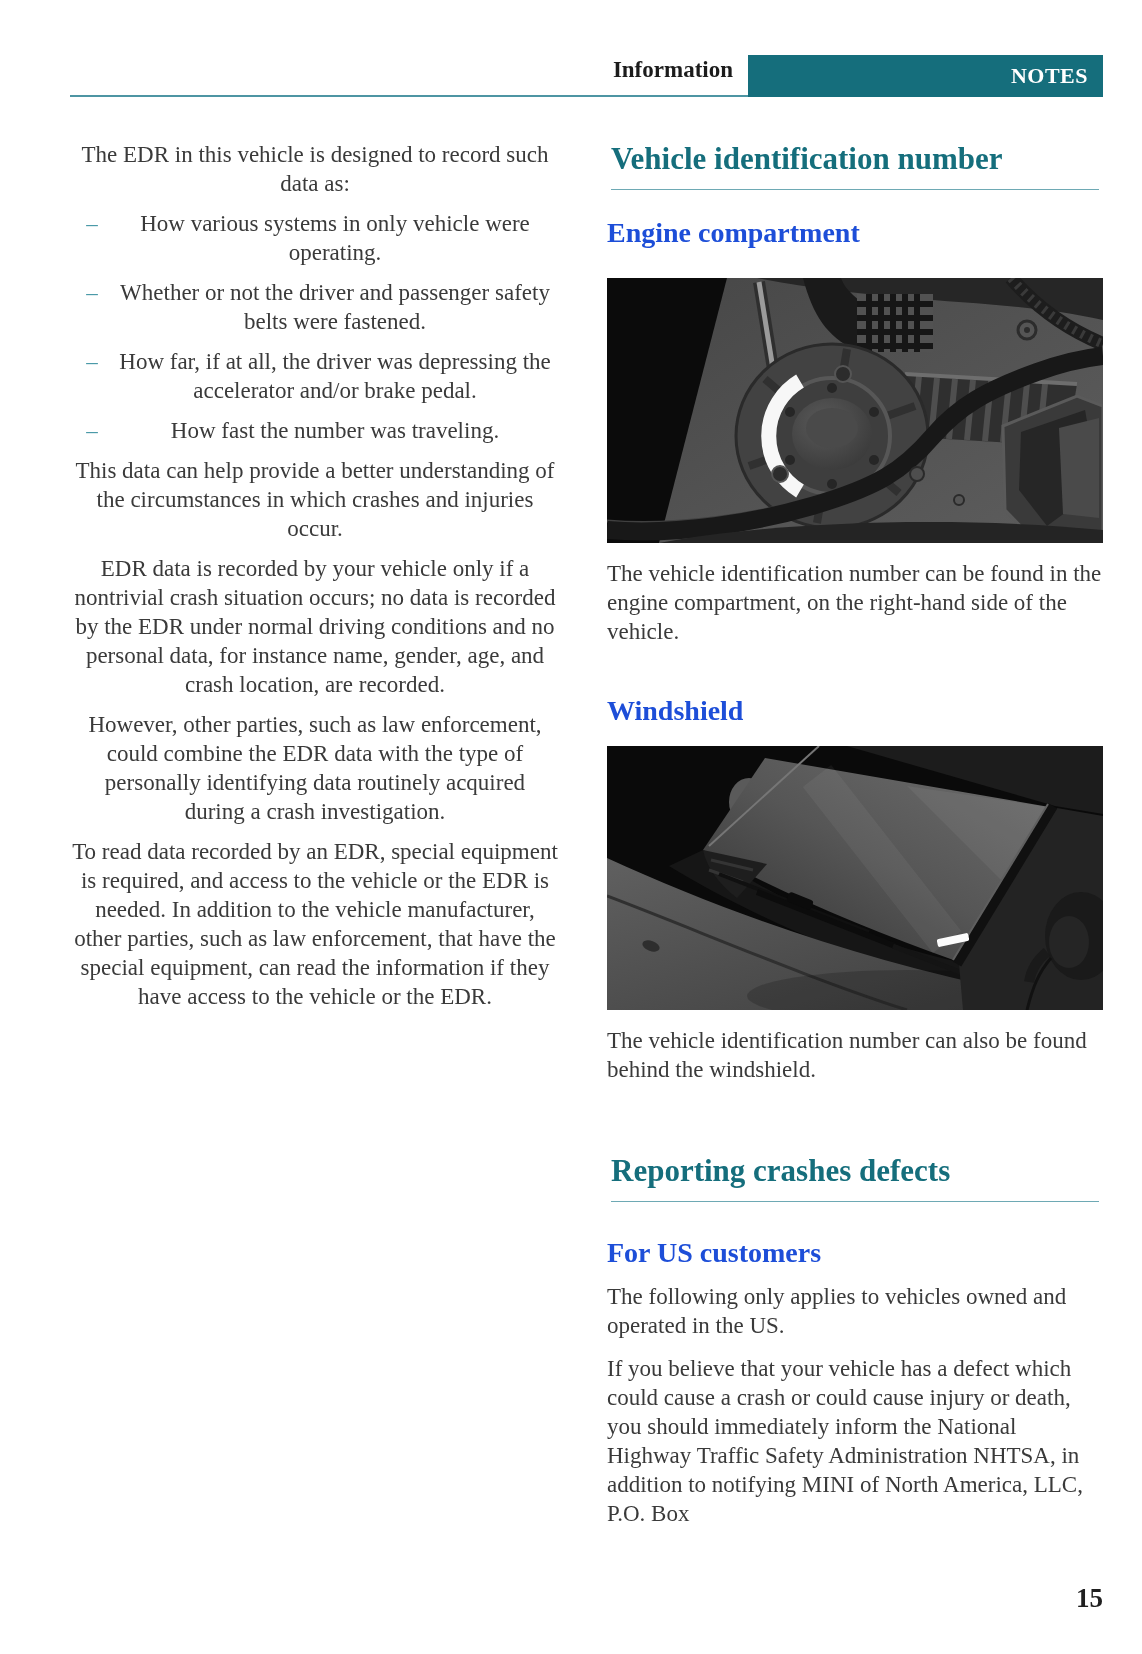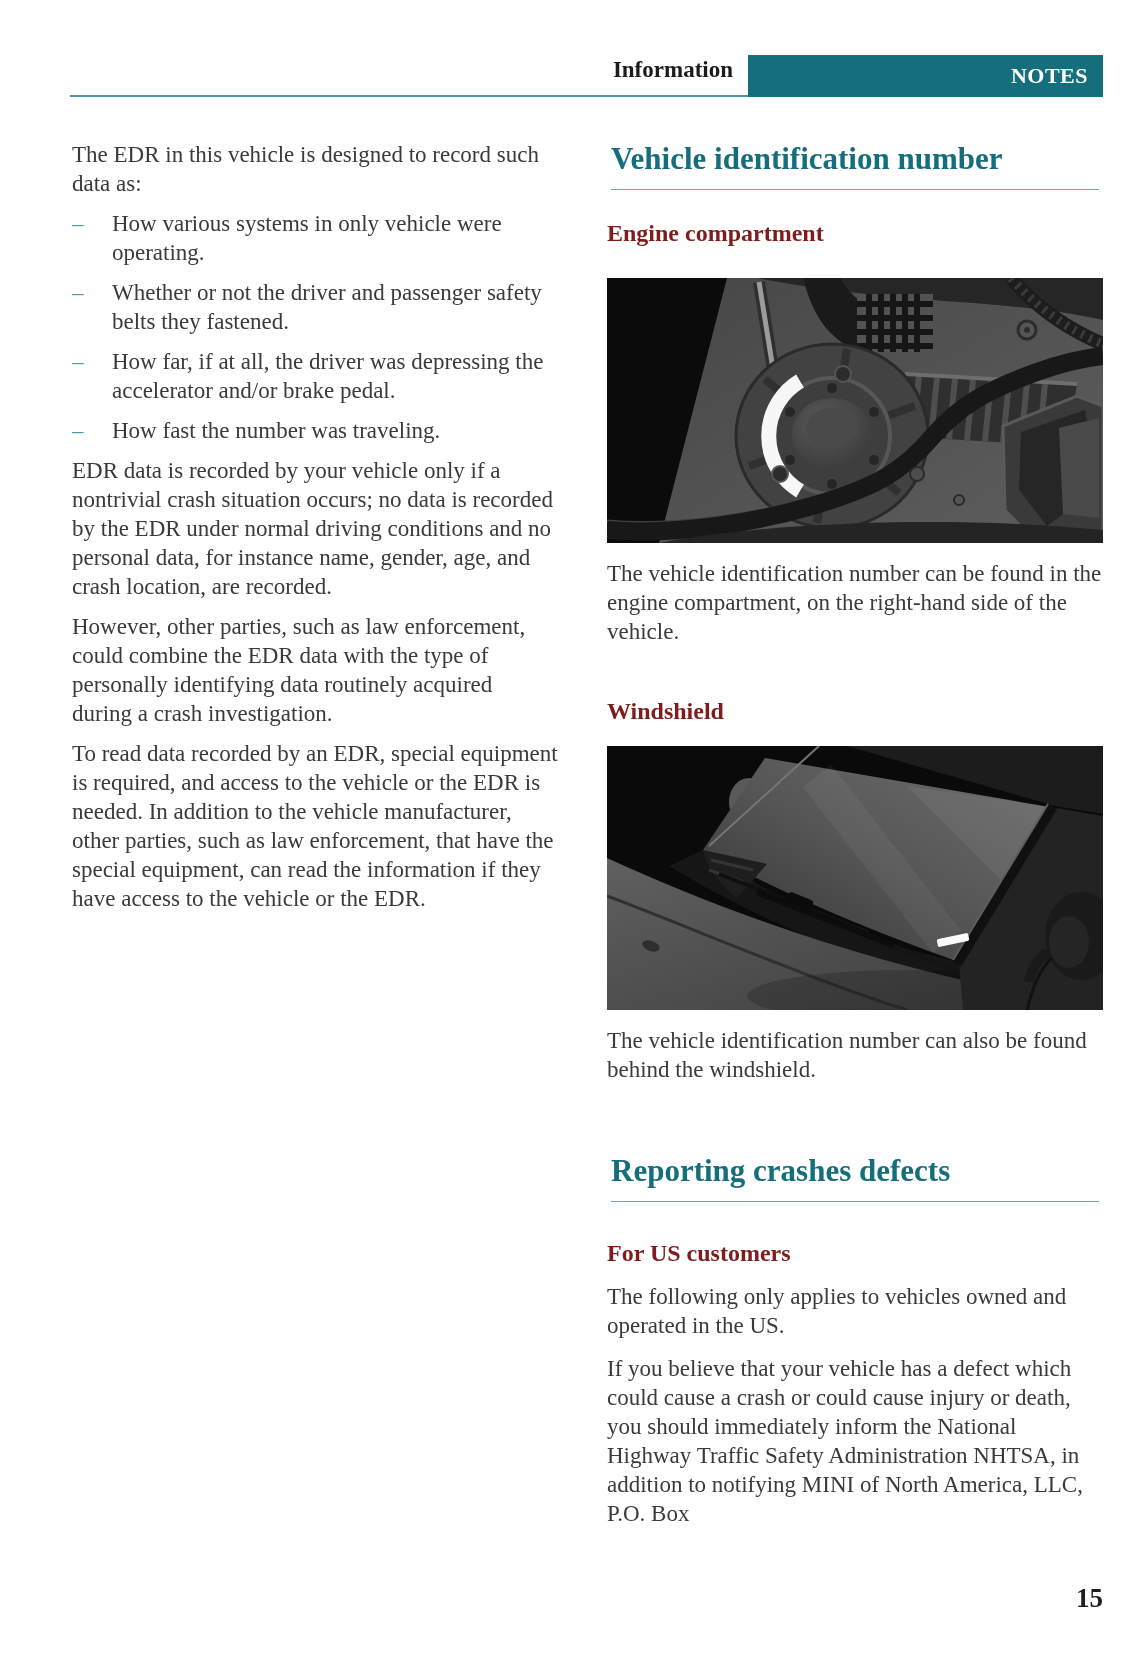--- a/index.html
+++ b/index.html
@@ -52,20 +52,21 @@
 
   
   .col-left {
     position: absolute;
     left: 72px;
     top: 140px;
     width: 486px;
     font-size: 23px;
     line-height: 29px;
     color: #3a3a3a;
+    text-align: center;
   }
   .col-left p { margin: 0 0 11px 0; }
   .bullet { display: flex; margin: 0 0 11px 0; }
   .bullet .dash { flex: 0 0 40px; color: #4b9aa8; }
   .bullet .btext { flex: 1; }
 
   .col-right {
     position: absolute;
     left: 607px;
     top: 138px;
@@ -78,24 +79,24 @@
     font-size: 31px;
     line-height: 34px;
     font-weight: bold;
     color: #156e7c;
     margin: 4px;
     padding: 0 0 13px 0;
     border-bottom: 1px solid #6ea9b4;
   }
   .section-title.reporting { margin-top: 70px; }
   .sub-title {
-    font-size: 24px;
+    font-size: 28px;
     line-height: 30px;
     font-weight: bold;
-    color: #7f1d1d;
+    color: #1d4ed8;
     margin: 28px 0 0 0;
   }
   .sub-title.windshield { margin-top: 50px; }
   .sub-title.us { margin-top: 36px; }
   .figure {
     margin: 30px 0 0 0;
     font-size: 0;
     line-height: 0;
   }
   .figure.windshield-fig { margin-top: 20px; }
@@ -125,31 +126,32 @@
 
   <div class="col-left">
     <p>The EDR in this vehicle is designed to record such data as:</p>
 
     <div class="bullet">
       <span class="dash">–</span>
       <span class="btext">How various systems in only vehicle were operating.</span>
     </div>
     <div class="bullet">
       <span class="dash">–</span>
-      <span class="btext">Whether or not the driver and passenger safety belts they fastened.</span>
+      <span class="btext">Whether or not the driver and passenger safety belts were fastened.</span>
     </div>
     <div class="bullet">
       <span class="dash">–</span>
       <span class="btext">How far, if at all, the driver was depressing the accelerator and/or brake pedal.</span>
     </div>
     <div class="bullet">
       <span class="dash">–</span>
       <span class="btext">How fast the number was traveling.</span>
     </div>
 
+    <p>This data can help provide a better understanding of the circumstances in which crashes and injuries occur.</p>
     <p>EDR data is recorded by your vehicle only if a nontrivial crash situation occurs; no data is recorded by the EDR under normal driving conditions and no personal data, for instance name, gender, age, and crash location, are recorded.</p>
     <p>However, other parties, such as law enforcement, could combine the EDR data with the type of personally identifying data routinely acquired during a crash investigation.</p>
     <p>To read data recorded by an EDR, special equipment is required, and access to the vehicle or the EDR is needed. In addition to the vehicle manufacturer, other parties, such as law enforcement, that have the special equipment, can read the information if they have access to the vehicle or the EDR.</p>
   </div>
 
   <div class="col-right">
 
     <h1 class="section-title">Vehicle identification number</h1>
 
     <h2 class="sub-title">Engine compartment</h2>

